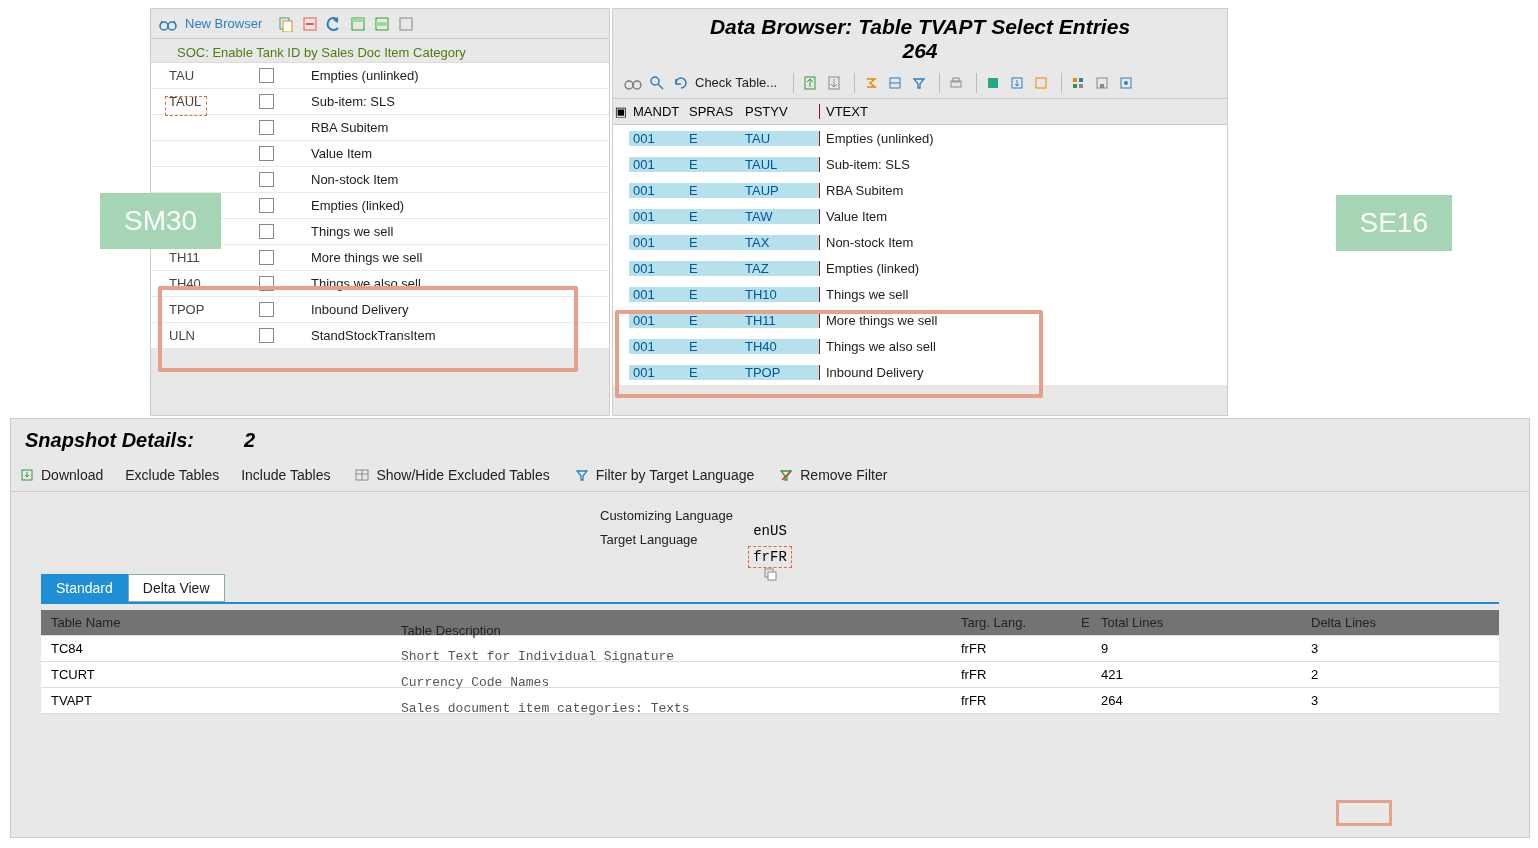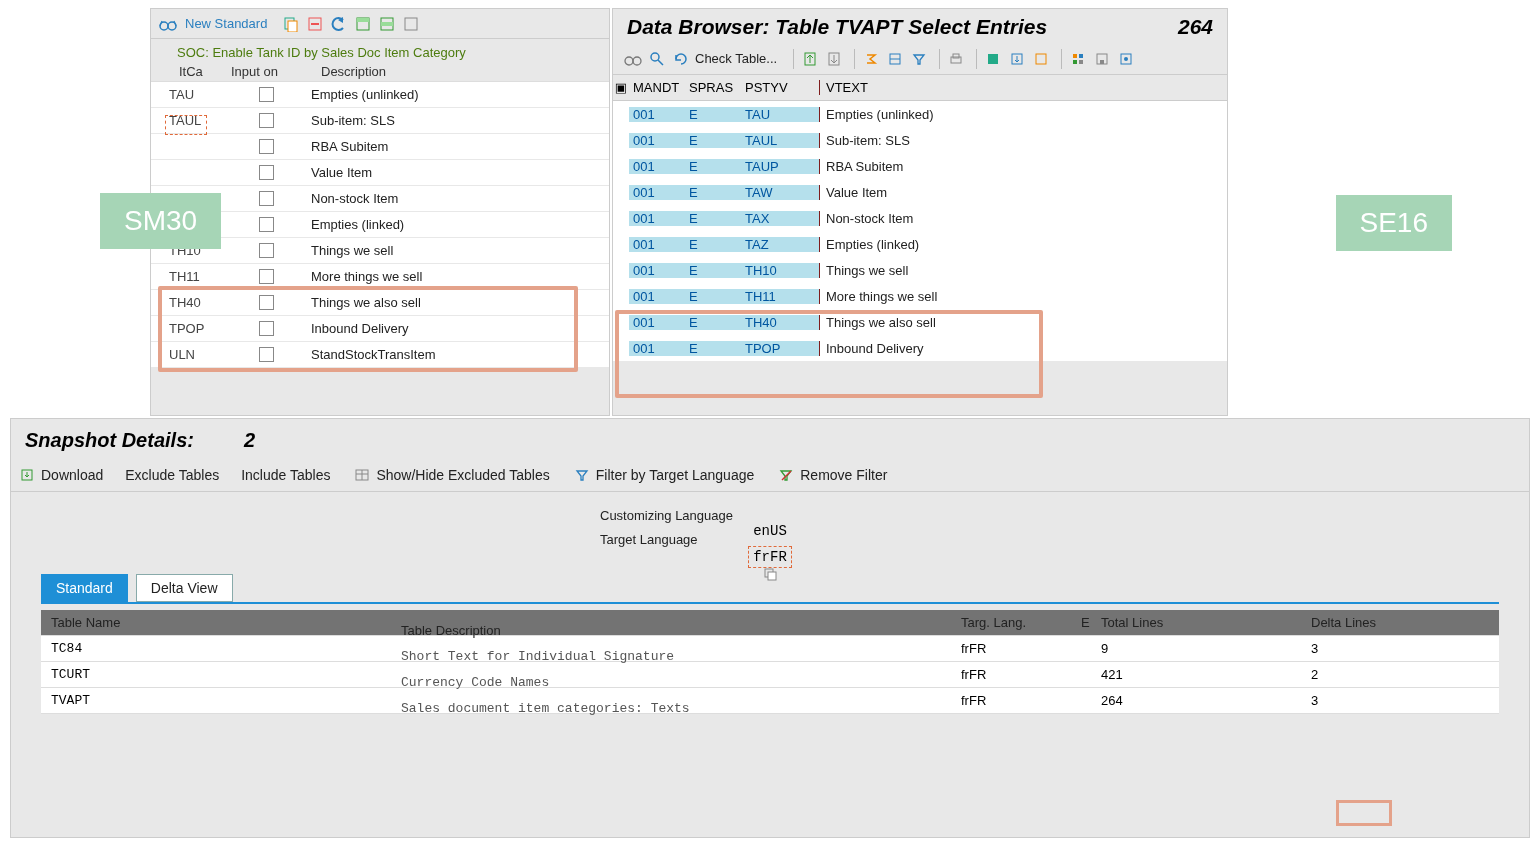--- a/index.html
+++ b/index.html
@@ -50,21 +50,21 @@
 
   .sm30-hl { position:absolute; left:158px; top:286px; width:420px; height:86px;
     border:4px solid #e4a28a; border-radius:2px; pointer-events:none;}
 
   
   .se16 {
     left: 612px; top: 8px; width: 616px; height: 408px;
     background:#e8e8e8;
   }
   .se16-title {
-    padding: 6px 14px 4px 14px; display:flex; align-items:center;
+    padding: 6px 14px 4px 14px; display:flex; align-items:center;flex-direction:column;
   }
   .se16-title .t { font-style:italic; font-weight:900; font-size:21px; flex:1;}
   .se16-title .cnt{ font-style:italic; font-weight:900; font-size:21px;}
   .se16-tools{
     height:32px; display:flex; align-items:center; padding:0 10px;
     background:#e8e8e8; border-bottom:1px solid #ccc;
   }
   .se16-tools .sep{ width:1px; height:20px; background:#bbb; margin:0 6px;}
   .se16-chk-lbl{ font-size:13px; color:#222; margin-right:10px;}
   .se16-grid{ background:#fff; }
@@ -97,57 +97,57 @@
   .snap-title .t{ font-style:italic; font-weight:900; font-size:20px; margin-right:50px;}
   .snap-title .n{ font-style:italic; font-weight:900; font-size:20px;}
   .snap-tools{ height:34px; display:flex; align-items:center; padding:0 6px;
     border-bottom:1px solid #ccc;}
   .snap-tools .lbl{ margin-right:22px; color:#222; font-size:14px;}
   .snap-form{ padding:16px 22px 10px 22px;}
   .snap-form .row{ display:flex; align-items:center; height:24px;flex-direction:column;}
   .snap-form .lab{ width:340px; color:#222; font-size:13px;}
   .snap-form .val{ font-family: 'Courier New', monospace; font-size:14px; }
   .snap-form .frfr{ display:inline-block; padding:2px 4px; outline:1px dashed #e06a3a; }
-  .snap-tabs{ display:flex; margin: 8px 8px 0 30px; gap: 8px;}
+  .snap-tabs{ display:flex; margin: 8px 8px 0 30px;}
   .snap-tabs .tab{ padding:5px 14px; border:1px solid #8aa; font-size:14px; cursor:pointer;}
   .snap-tabs .active{ background:#1e8fd6; color:#fff; border-color:#1e8fd6;}
   .snap-tabs .inact{ background:#fff; color:#222;}
   .snap-tabsep{ height:2px; background:#1e8fd6; margin:0 30px 6px 30px;}
   .snap-grid{ margin:0 30px;}
   .snap-grid .hdr,.snap-grid .r{ display:flex; height:26px; align-items:center; border-bottom:1px solid #ddd;}
   .snap-grid .hdr{ background:#737373; color:#222; font-weight:400;}
   .snap-grid .r{ background:#fff;}
   .sg1{width:360px; padding-left:10px;}
   .sg2{width:560px;margin-top:16px;}
   .sg3{width:120px;}
   .sg4{width:20px;}
   .sg5{width:210px;}
   .sg6{width:120px;}
-  .snap-grid .r .sg1{ font-family:Liberation Mono, monospace;}
+  .snap-grid .r .sg1{ font-family:Liberation Sans, sans-serif;}
   .snap-grid .r .sg2{ font-family:'Courier New',monospace; color:#555;}
 
   .delta-hl{ position:absolute; left:1336px; top:800px; width:56px; height:26px;
      border:3px solid #e4a28a; pointer-events:none;}
 
   svg{display:block;}
 </style>
 </head>
 <body>
 
 <div class="panel sm30">
   <div class="sm30-topbar">
     <span class="glasses">
       <svg width="18" height="14" viewBox="0 0 18 14">
           <circle cx="5" cy="9" r="4" fill="none" stroke="#2a7fbf" stroke-width="1.5"></circle>
           <circle cx="13" cy="9" r="4" fill="none" stroke="#2a7fbf" stroke-width="1.5"></circle>
           <path d="M9 9 h0" stroke="#2a7fbf"></path>
           <path d="M1 9 L3 4 M17 9 L15 4" stroke="#2a7fbf" stroke-width="1.2" fill="none"></path>
         </svg>
     </span>
-    <span class="sm30-newentries">New Standard</span>
+    <span class="sm30-newentries">New Browser</span>
     <span class="mini-icon">
         <svg width="16" height="16">
           <rect x="2" y="2" width="9" height="11" fill="none" stroke="#2a8"></rect>
           <rect x="5" y="5" width="9" height="11" fill="#fff" stroke="#e80"></rect>
         </svg>
       </span>
     <span class="mini-icon">
         <svg width="16" height="16">
           <rect x="2" y="2" width="12" height="12" fill="none" stroke="#e55"></rect>
           <line x1="4" y1="8" x2="12" y2="8" stroke="#e55" stroke-width="2"></line>
@@ -171,25 +171,20 @@
           <rect x="2" y="6" width="12" height="4" fill="#9d9"></rect>
         </svg>
       </span>
     <span class="mini-icon">
         <svg width="16" height="16">
           <rect x="2" y="2" width="12" height="12" fill="none" stroke="#888"></rect>
         </svg>
       </span>
   </div>
   <div class="sm30-sub">SOC: Enable Tank ID by Sales Doc Item Category</div>
-  <div class="sm30-hdr">
-    <div class="c1">ItCa</div>
-    <div class="c2">Input on</div>
-    <div class="c3">Description</div>
-  </div>
   <div class="sm30-rows" id="sm30-rows">
       <div class="sm30-row">
         <div class="c1">TAU</div>
         <div class="c2">
           <div class="chk"></div>
         </div>
         <div class="c3">Empties (unlinked)</div>
       </div>
       <div class="sm30-row">
         <div class="c1">TAUL<div class="focus-bracket"></div></div>

